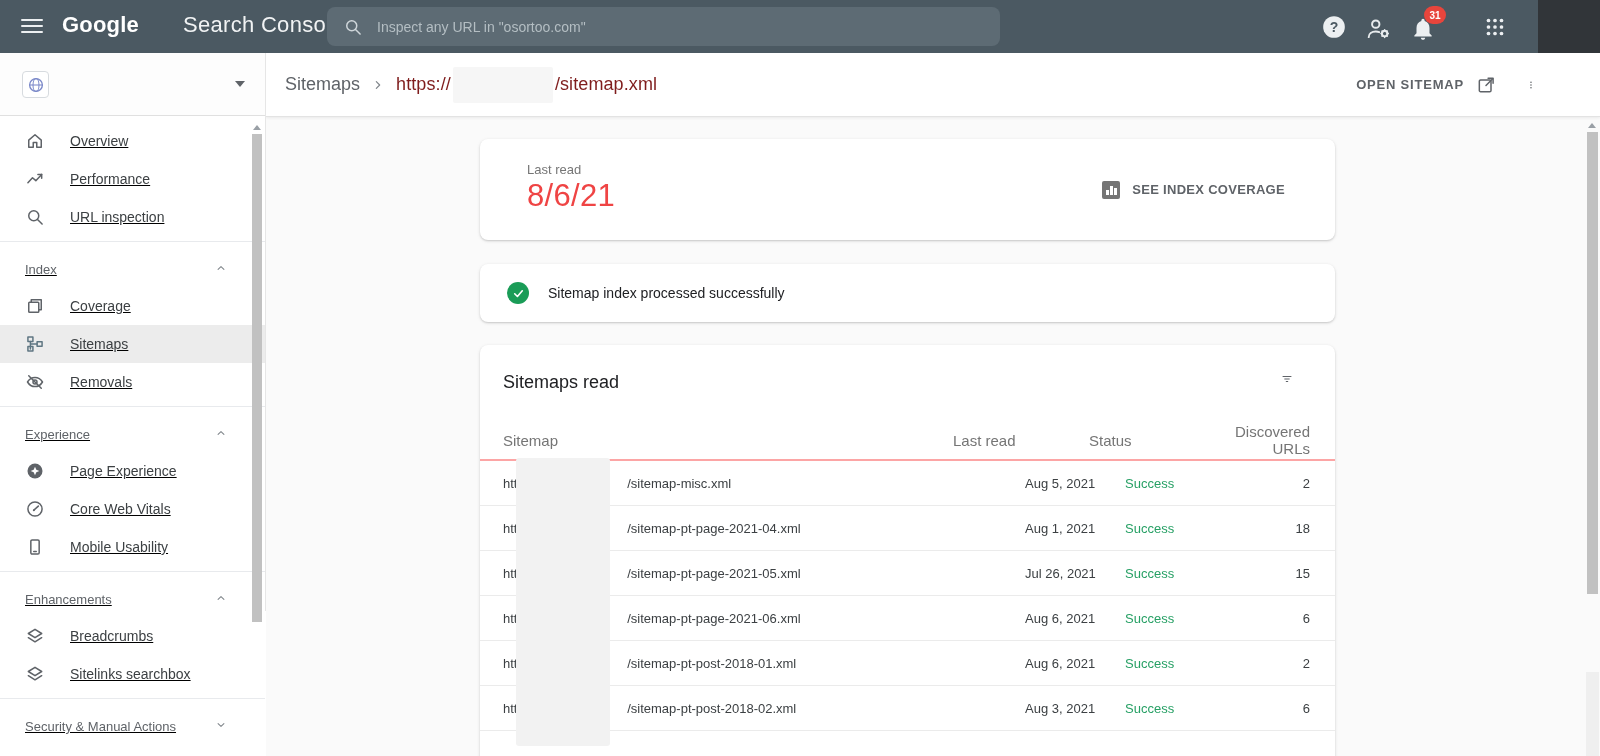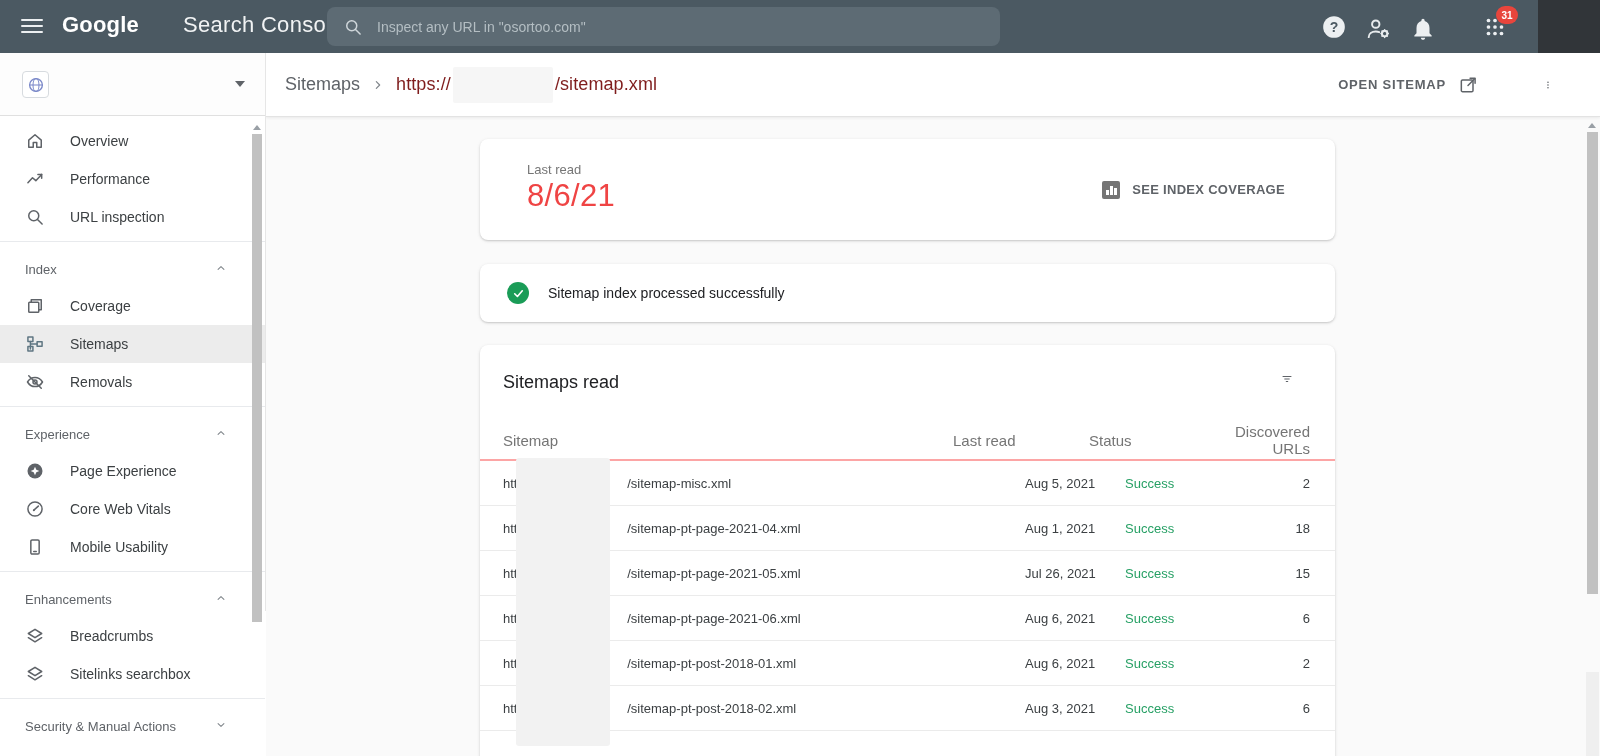--- a/index.html
+++ b/index.html
@@ -19,28 +19,28 @@
     background:#5d6b74; border-radius:8px; display:flex; align-items:center; }
   .searchbox input { flex:1; background:transparent; border:none; outline:none;
     font-size:14px; color:#eceff1; font-family:inherit; }
   .searchbox input::placeholder { color:#b4bec3; }
   .search-ic { margin:0 14px 0 16px; }
   .tb-ic { position:absolute; top:14px; width:26px; height:26px; cursor:pointer; }
   .help-ic  { left:1321px; }
   .user-ic  { left:1366px; top:16px; }
   .bell-wrap{ left:1410px; top:16px; }
   .grid-ic  { left:1482px; }
-  .badge { position:absolute; left:1496px; top:6px; min-width:22px; height:18px; padding:0 4px;
+  .badge { position:absolute; left:1424px; top:6px; min-width:22px; height:18px; padding:0 4px;
     background:#e8453c; border-radius:10px; color:#fff; font-size:10px; font-weight:700;
     display:flex; align-items:center; justify-content:center; z-index:5; }
   .avatar-redact { position:absolute; right:0; top:0; width:62px; height:53px; background:#313539; cursor:pointer; }
 
   
   .sidebar { position:absolute; left:0; top:53px; width:266px; height:558px; background:#fff;
-    border-right:1px solid #e6e6e6; z-index:10; }
+    border-right:1px solid #e6e6e6; z-index:10;text-decoration:underline; }
   .property-row { height:63px; border-bottom:1px solid #e0e0e0; position:relative; cursor:pointer;
     background:#fdfdfd; }
   .prop-badge { position:absolute; left:22px; top:18px; width:27px; height:27px;
     border:1px solid #d7dbdf; border-radius:4px; display:flex; align-items:center; justify-content:center;
     background:#fff; }
   .prop-caret { position:absolute; right:20px; top:28px; width:0; height:0;
     border-left:5px solid transparent; border-right:5px solid transparent; border-top:6px solid #5f6368; }
   .nav { padding-top:6px; }
   .nav-item { height:38px; display:flex; align-items:center; padding-left:25px; cursor:pointer;
     color:#3c4043; font-size:14px; }
@@ -58,21 +58,21 @@
   .main { position:absolute; left:266px; top:53px; right:0; bottom:0; background:#fafafa; }
   .page-header { position:absolute; left:0; top:0; right:0; height:64px; background:#fff;
     border-bottom:1px solid #e3e3e3; box-shadow:0 1px 3px rgba(0,0,0,.07); z-index:5;
     display:flex; align-items:center; }
   .breadcrumb { display:flex; align-items:center; margin-left:19px; font-size:18px; }
   .bc-root { color:#5f6368; cursor:pointer; }
   .bc-chev { margin:0 10px; }
   .bc-url { color:#7f1d1d; font-weight:400; letter-spacing:0.1px; }
   .bc-redact { display:inline-block; width:100px; height:36px; background:#f6f6f6; border-radius:2px;
     vertical-align:middle; margin:0 2px; }
-  .header-actions { position:absolute; right:43px; display:flex; align-items:center;gap:35px; }
+  .header-actions { position:absolute; right:60px; display:flex; align-items:center; }
   .open-sitemap { display:flex; align-items:center; cursor:pointer; color:#5f6368;
     font-size:13px; font-weight:700; letter-spacing:0.8px; }
   .open-sitemap svg { margin-left:12px; }
   .kebab { margin-left:26px; cursor:pointer; padding:4px; }
 
   .content { position:absolute; left:0; top:64px; right:16px; bottom:0; overflow:hidden; }
   .cards { width:855px; margin:22px 0 0 214px; }
   .card { background:#fff; border-radius:8px;
     box-shadow:0 1px 2px rgba(0,0,0,.16), 0 1px 4px rgba(0,0,0,.07); }
 

